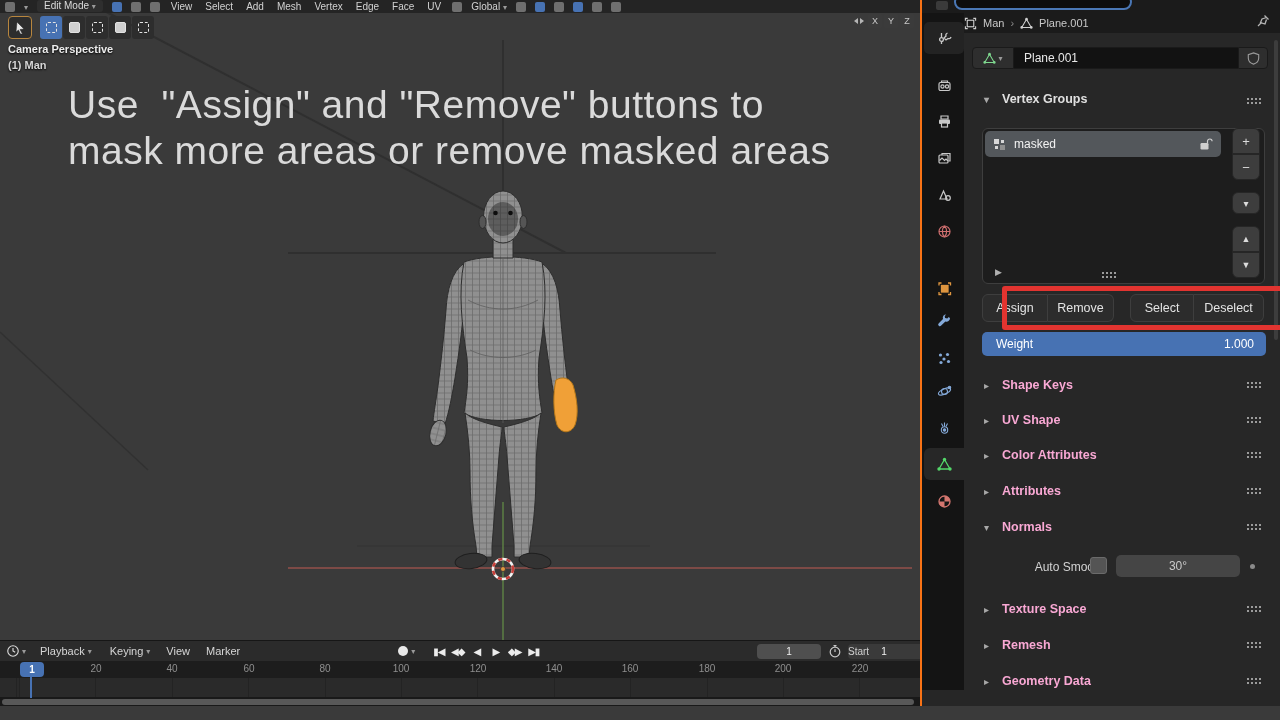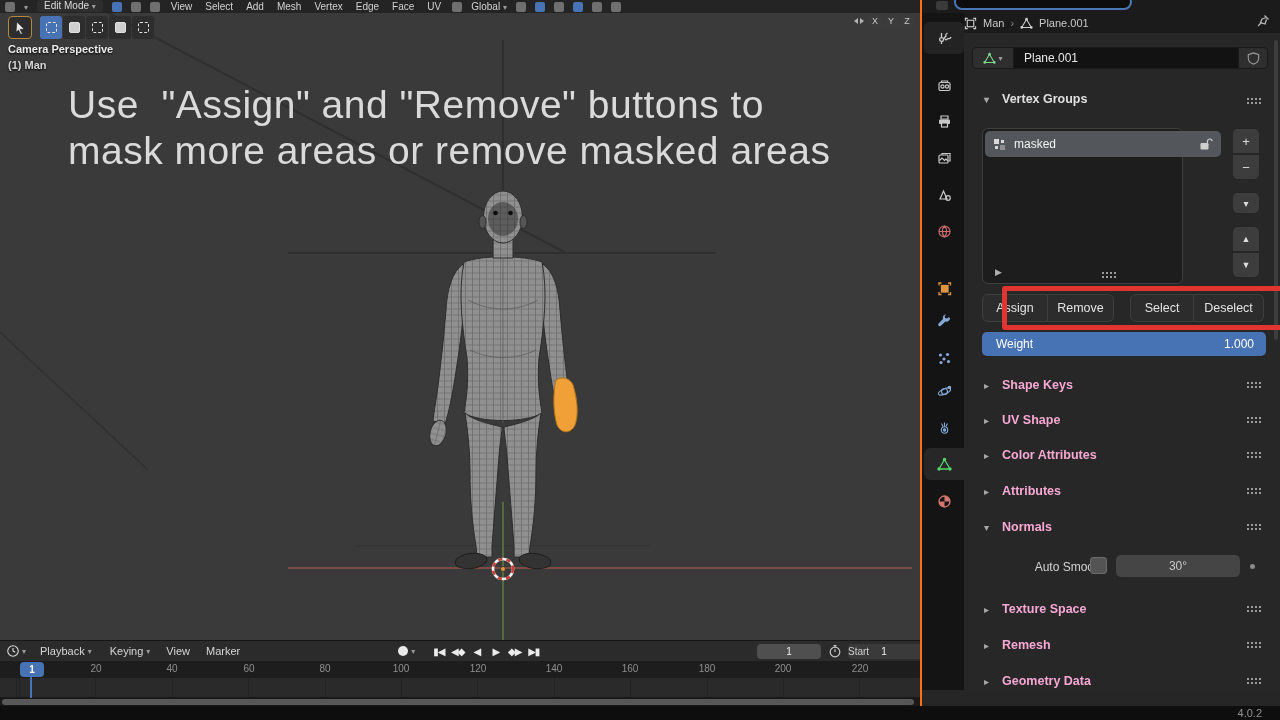--- a/index.html
+++ b/index.html
@@ -66,21 +66,21 @@
   .content { position:absolute; left:42px; top:33px; right:0; bottom:0; }
   .db-row { position:absolute; left:8px; top:14px; height:22px; display:flex; }
   .db-browse { width:42px; background:#2e2e2e; border-radius:4px 0 0 4px; display:flex; align-items:center; justify-content:center; gap:2px; border:1px solid #1a1a1a; }
   .db-name { width:224px; background:#121212; border-top:1px solid #1a1a1a; border-bottom:1px solid #1a1a1a;
              color:#e8e8e8; font-size:12px; line-height:20px; padding-left:10px; }
   .db-shield { width:30px; background:#2e2e2e; border-radius:0 4px 4px 0; display:flex; align-items:center; justify-content:center; border:1px solid #1a1a1a; }
   .sec-header { position:absolute; left:20px; font-size:12.5px; font-weight:bold; color:#e0e0e0; display:flex; gap:8px; align-items:center; }
   .arrow { color:#a8a8a8; font-size:10px; width:10px; display:inline-block; }
   .grip { position:absolute; width:15px; height:8px;
           background-image:radial-gradient(circle,#9b9b9b 1.1px,transparent 1.4px); background-size:4px 4px; }
-  .vg-list { position:absolute; left:18px; top:95px; width:201px; height:156px; background:#1d1d1d; border:1px solid #3e3e3e; border-radius:6px; }
+  .vg-list { position:absolute; left:18px; top:95px; width:283px; height:156px; background:#1d1d1d; border:1px solid #3e3e3e; border-radius:6px; }
   .vg-row { position:absolute; left:2px; top:2px; width:236px; height:26px; background:#53575b; border-radius:5px;
             display:flex; align-items:center; gap:8px; padding:0 8px; color:#f2f2f2; font-size:12px; }
   .vg-row .lock { margin-left:auto; }
   .list-expander { position:absolute; left:12px; bottom:6px; color:#b0b0b0; font-size:9px; }
   .side-btn { position:absolute; left:268px; width:28px; background:#3d3d3d; border:1px solid #262626; color:#dcdcdc;
               display:flex; align-items:center; justify-content:center; font-size:13px; }
   .btn-group { position:absolute; display:flex; }
   .blender-btn { height:28px; background:#2c2c2c; border:1px solid #3e3e3e; color:#e3e3e3; font-size:12.5px;
                  display:flex; align-items:center; justify-content:center; }
   .red-box { position:absolute; left:38px; top:253px; width:312px; height:44px; border:5px solid #e23430; border-radius:3px; z-index:5; }
@@ -538,17 +538,14 @@
         <span class="arrow">▸</span>
           <span class="lbl">Geometry Data</span>
       </div>
       <span class="grip" style="left:282px; top:644px;"></span>
     </div>
 
     <div class="props-bottom"></div>
     <div class="props-scroll"></div>
   </div>
 
-  <div class="statusbar">
-    <span class="version">4.0.2</span>
-  </div>
 
 </div>
 
 </body></html>

